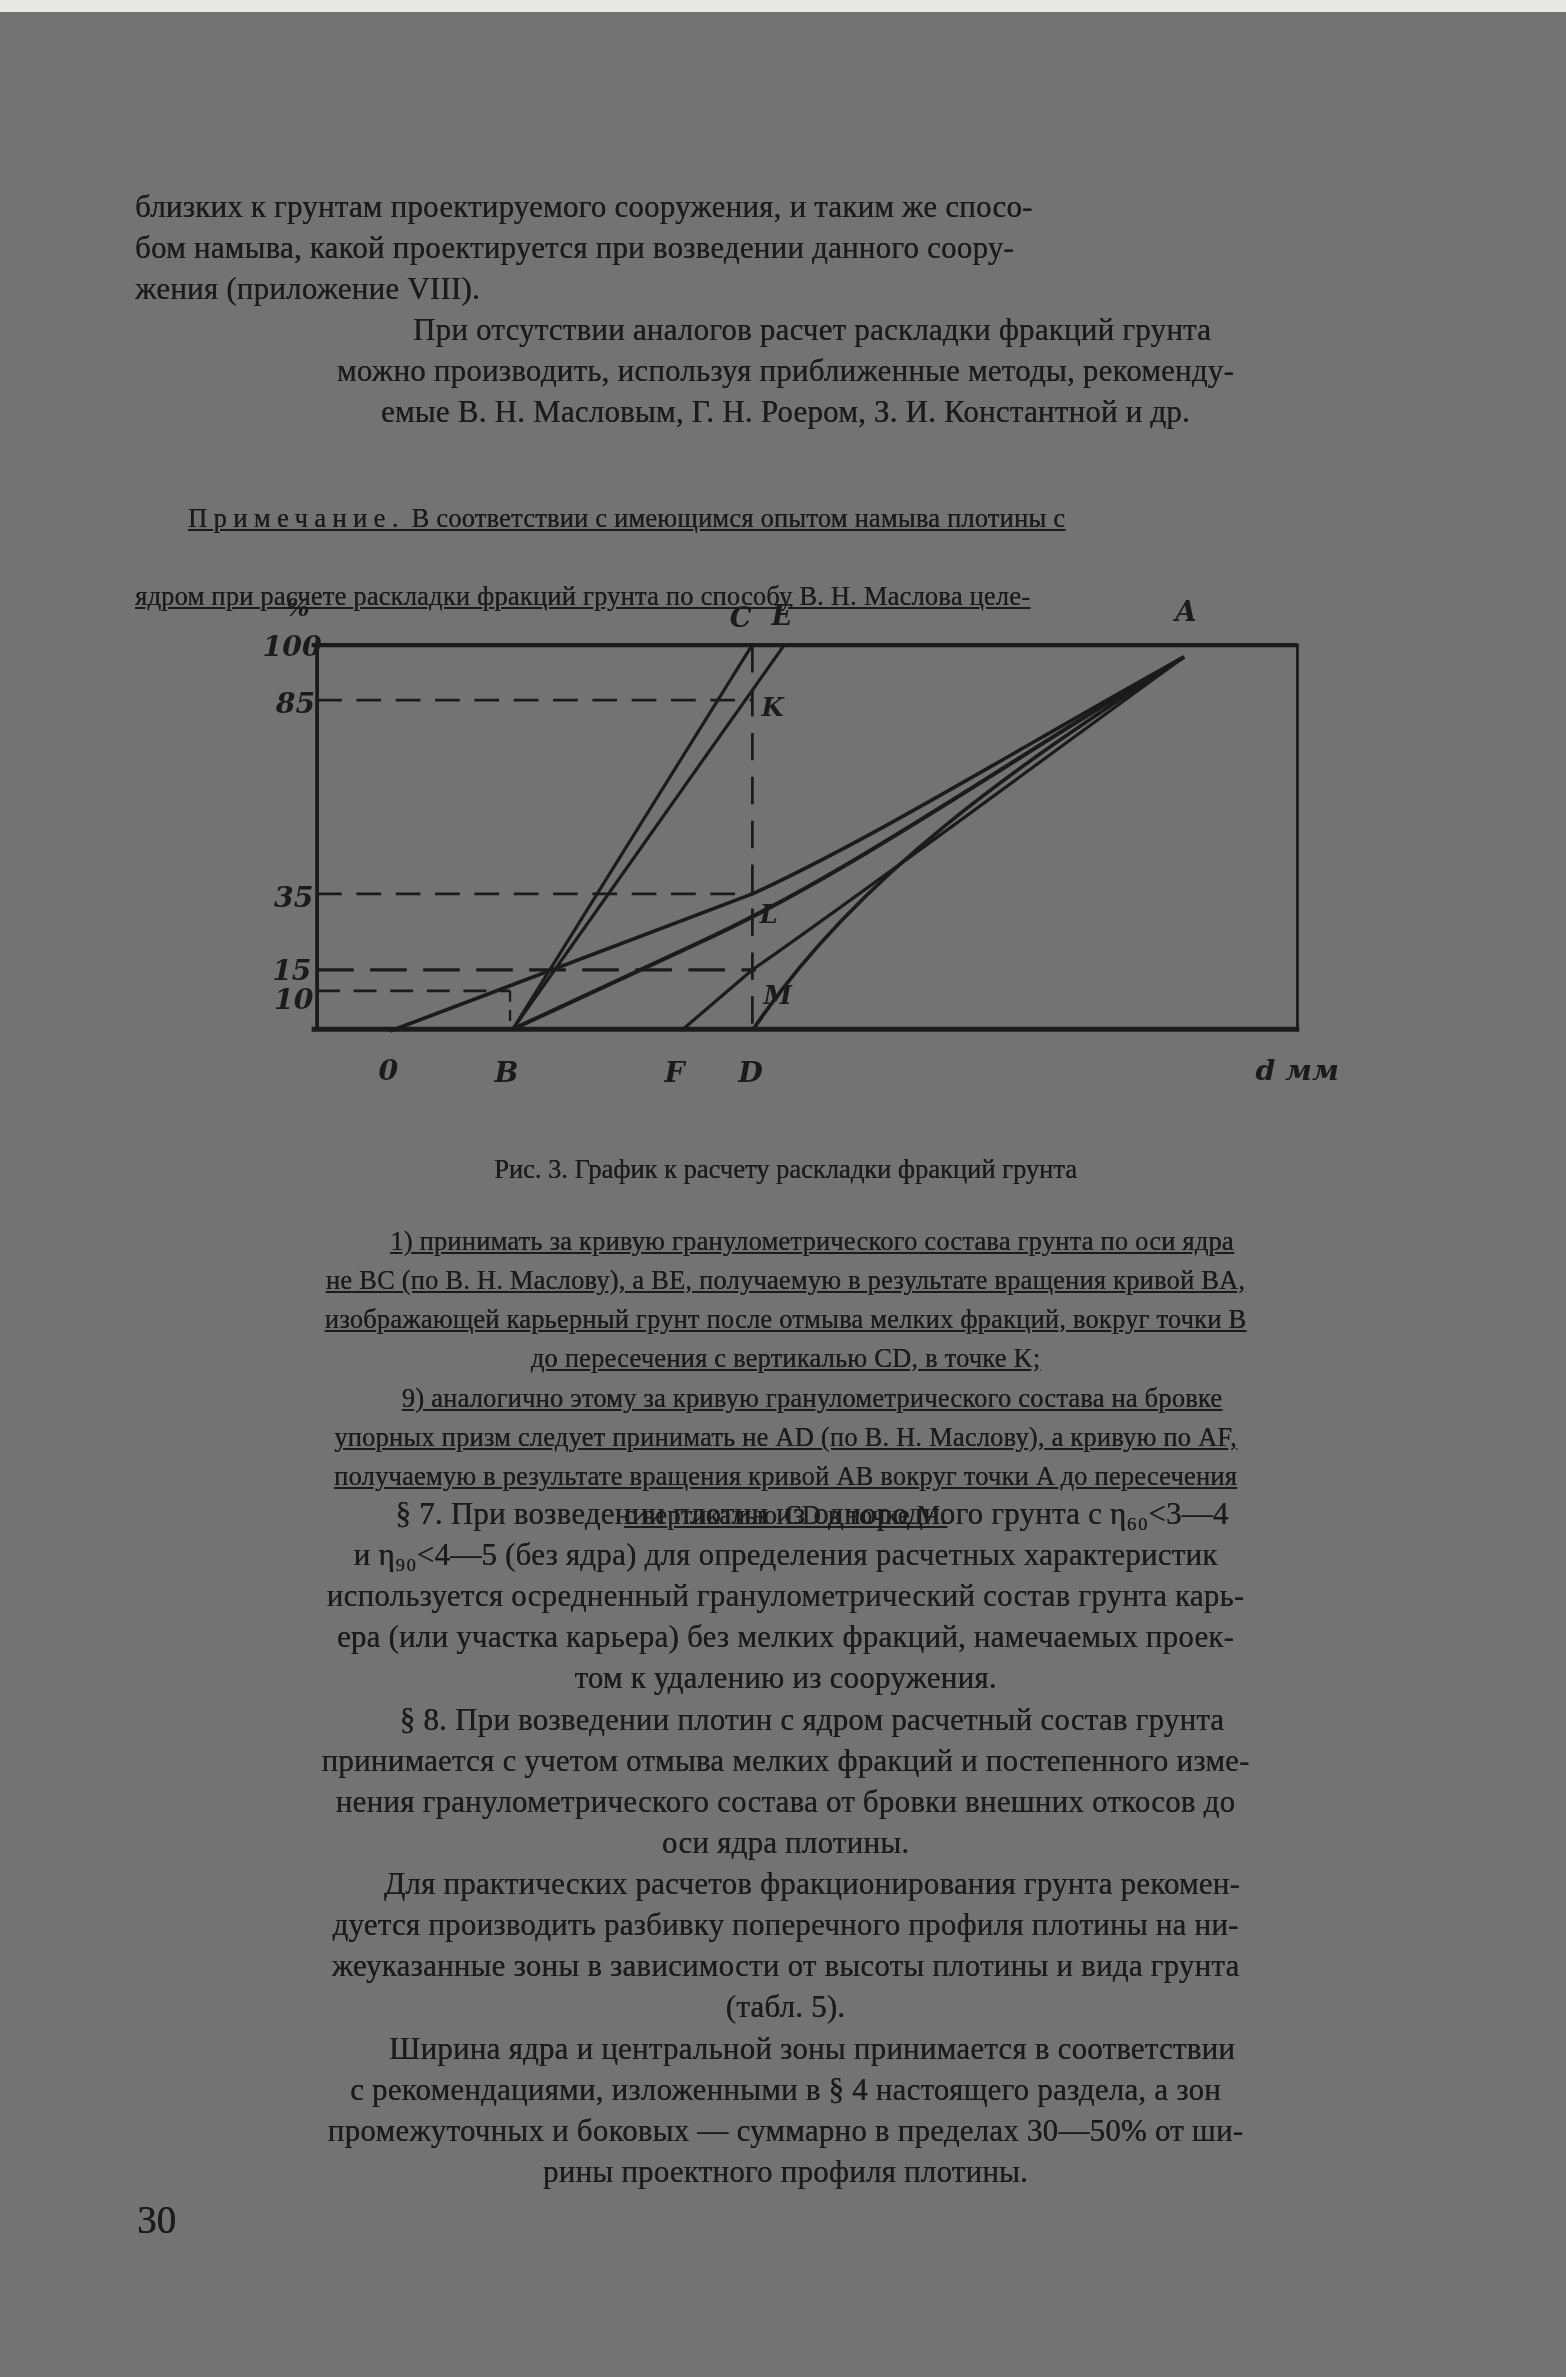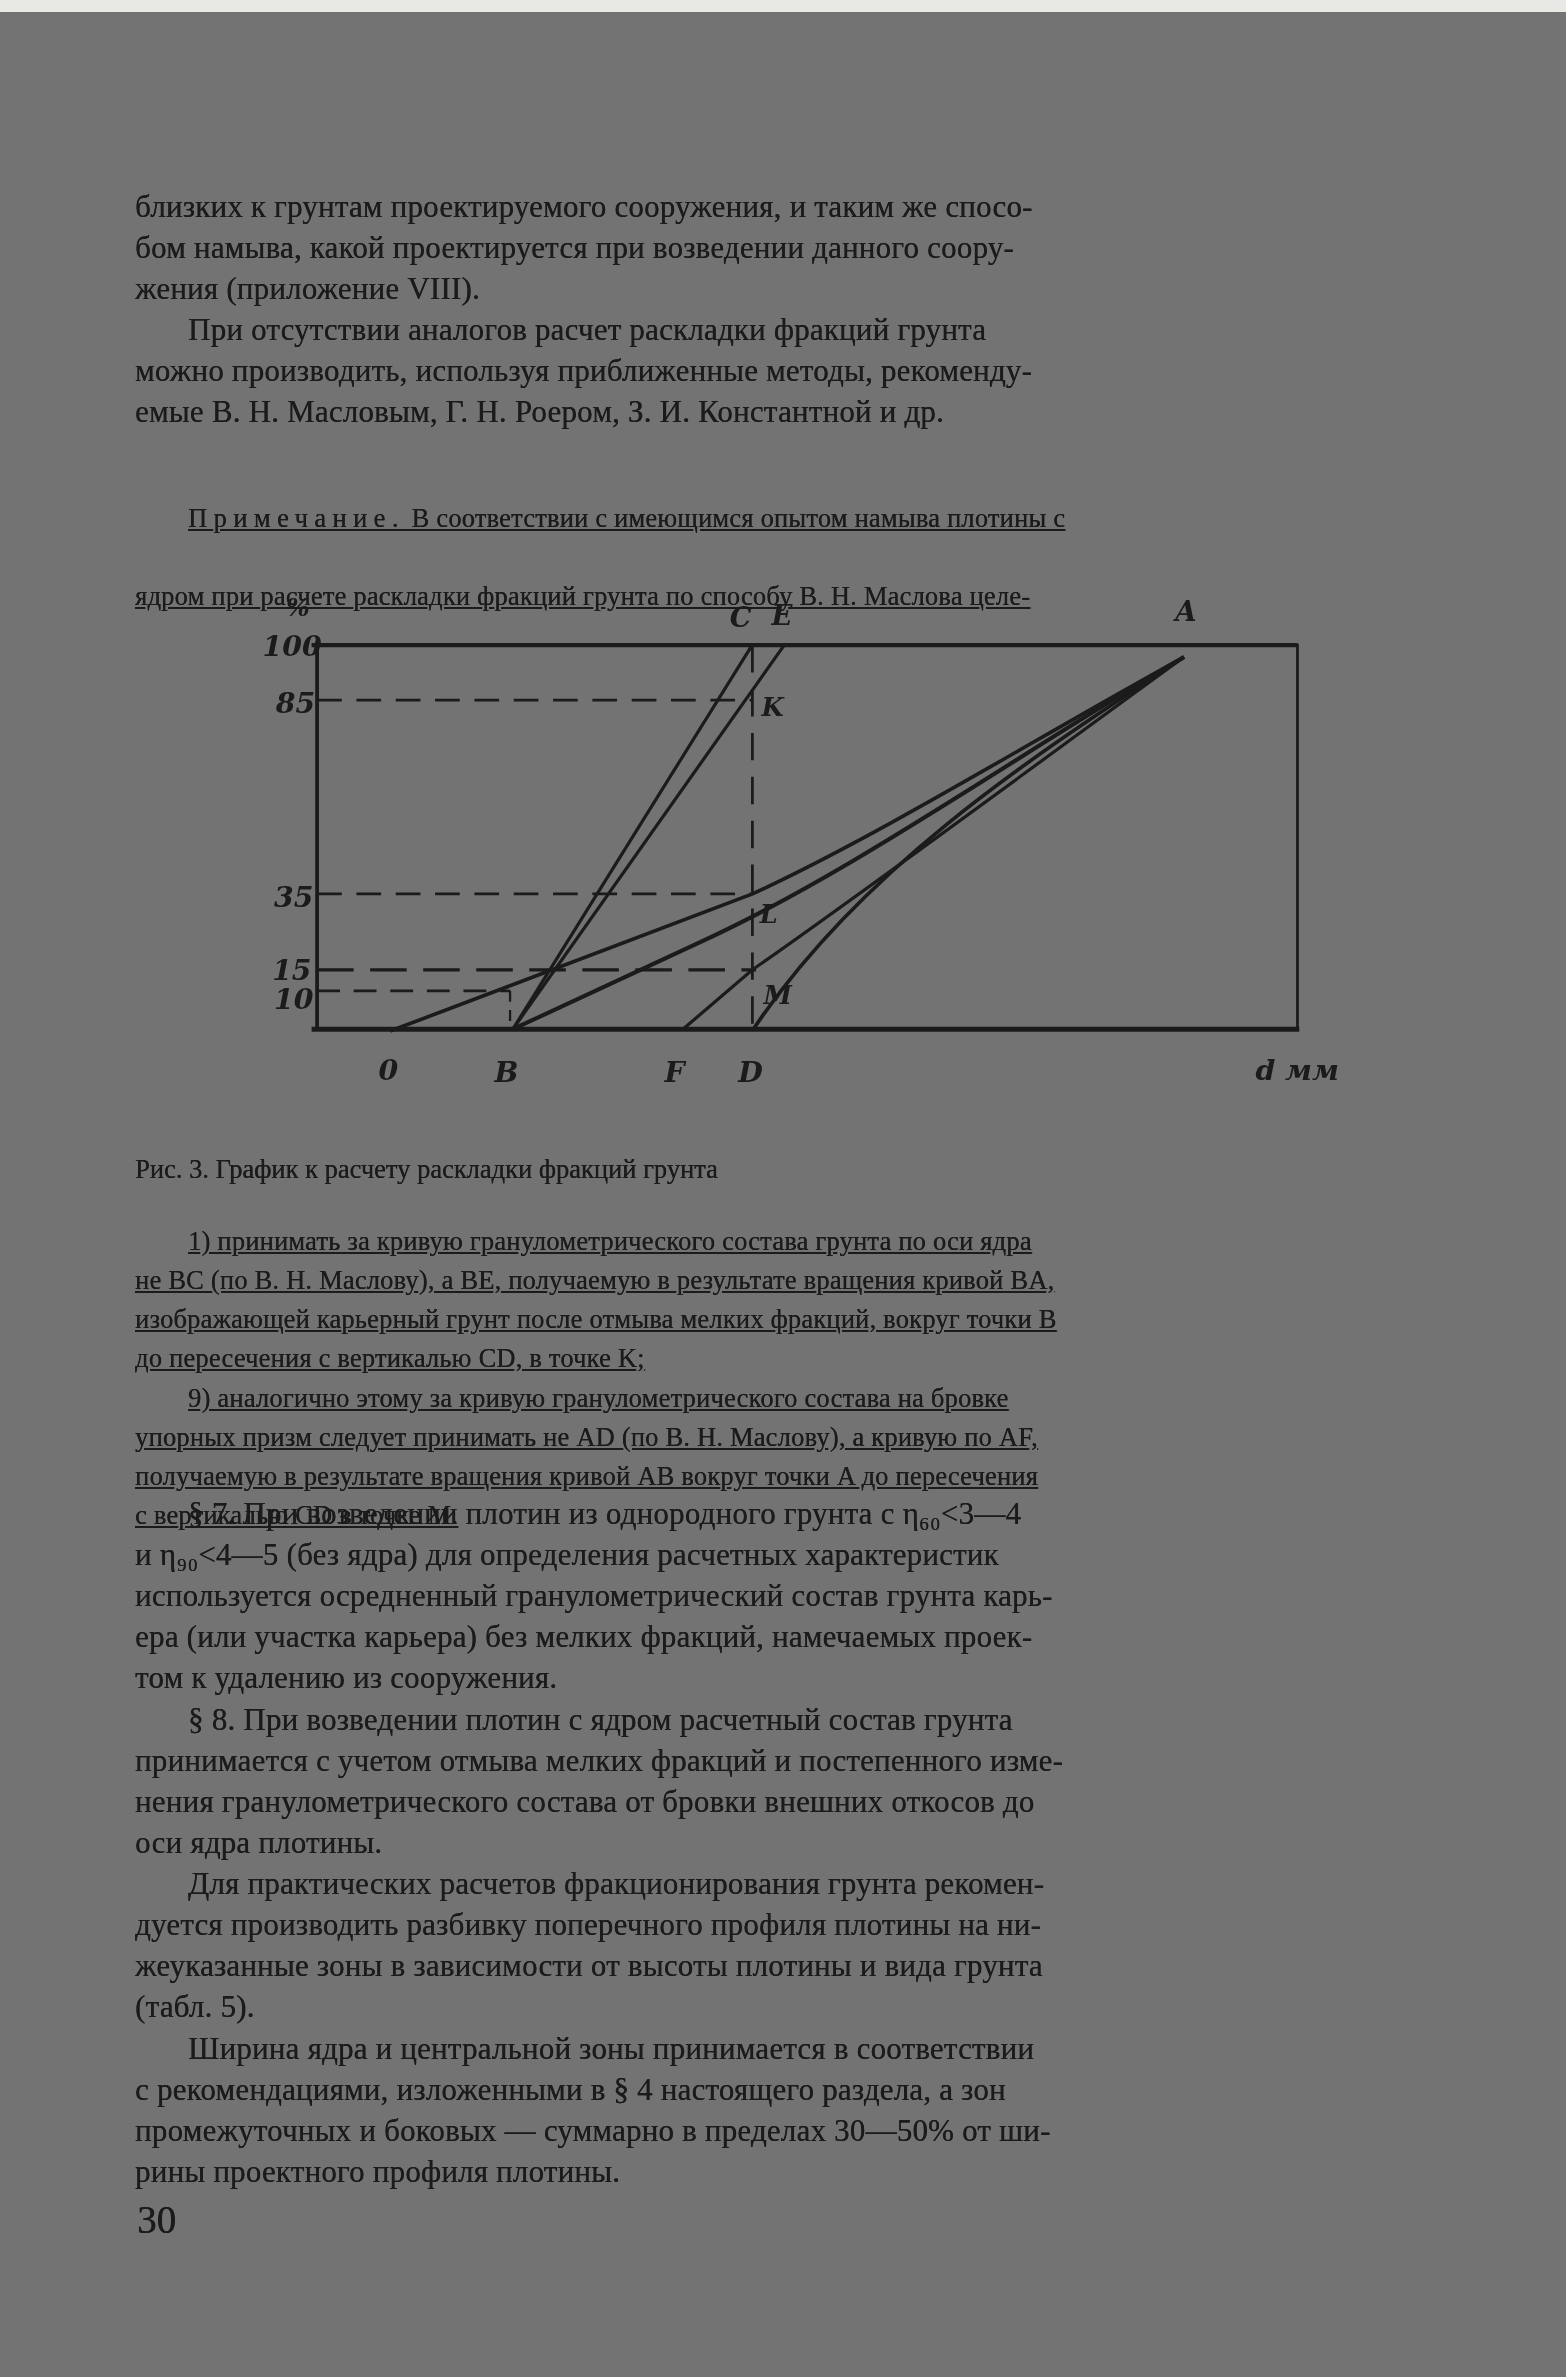--- a/index.html
+++ b/index.html
@@ -12,27 +12,27 @@
     overflow:hidden;
     margin-top:12px;
   }
   .blk{
     position:absolute;left:135px;width:1301px;
     font-size:31px;line-height:41px;
     white-space:pre-line;
     text-shadow:0.3px 0 0 currentColor;
     letter-spacing:0.2px;
   }
-  .blk.indent{text-indent:53px;}
+  .blk.indent{text-indent:53px;text-align:center;}
   .small{font-size:26.5px;line-height:39px;text-decoration:underline;}
   .note-line{white-space:normal;}
   .spaced{letter-spacing:6.4px;}
   .caption{
     position:absolute;left:135px;width:1301px;
-    text-align:left;font-size:26.5px;
+    text-align:center;font-size:26.5px;
     text-shadow:0.3px 0 0 currentColor;
   }
   .pagenum{
     position:absolute;left:137px;top:2185px;
     font-size:39px;text-shadow:0.4px 0 0 currentColor;
   }
   svg text{
     font-family:"DejaVu Serif", serif;
     font-style:italic;font-weight:bold;
     fill:#1b1b1b;

